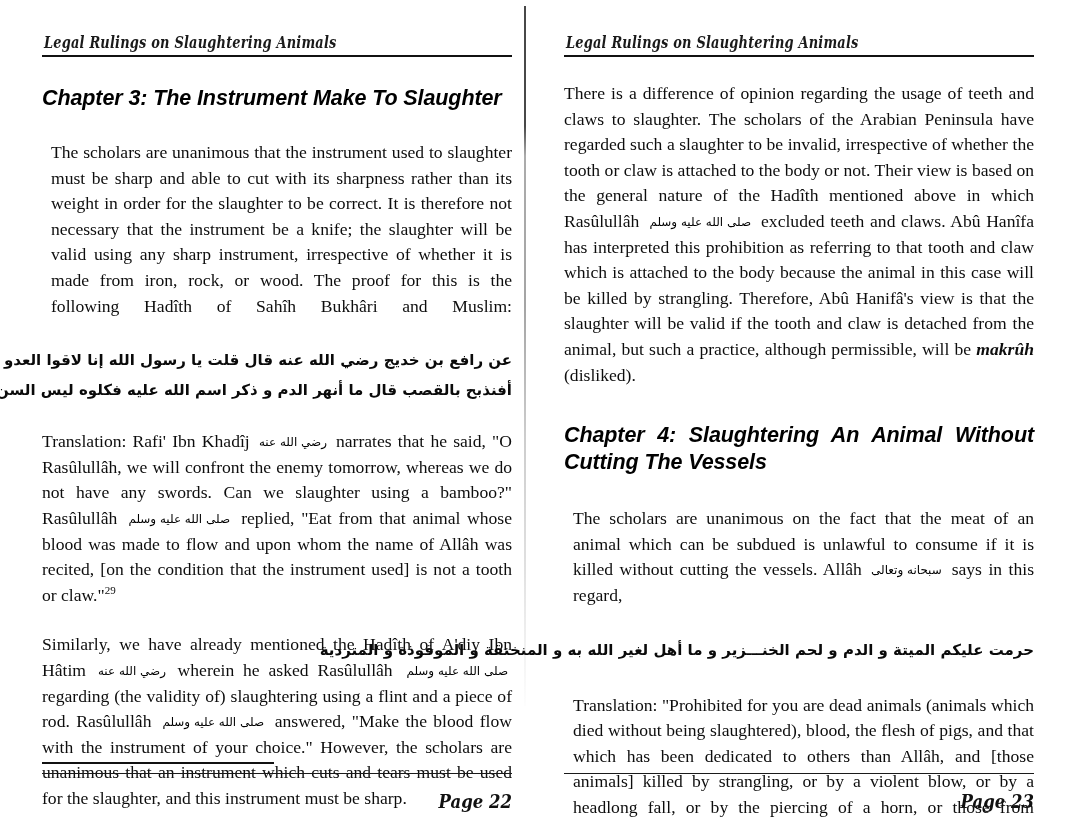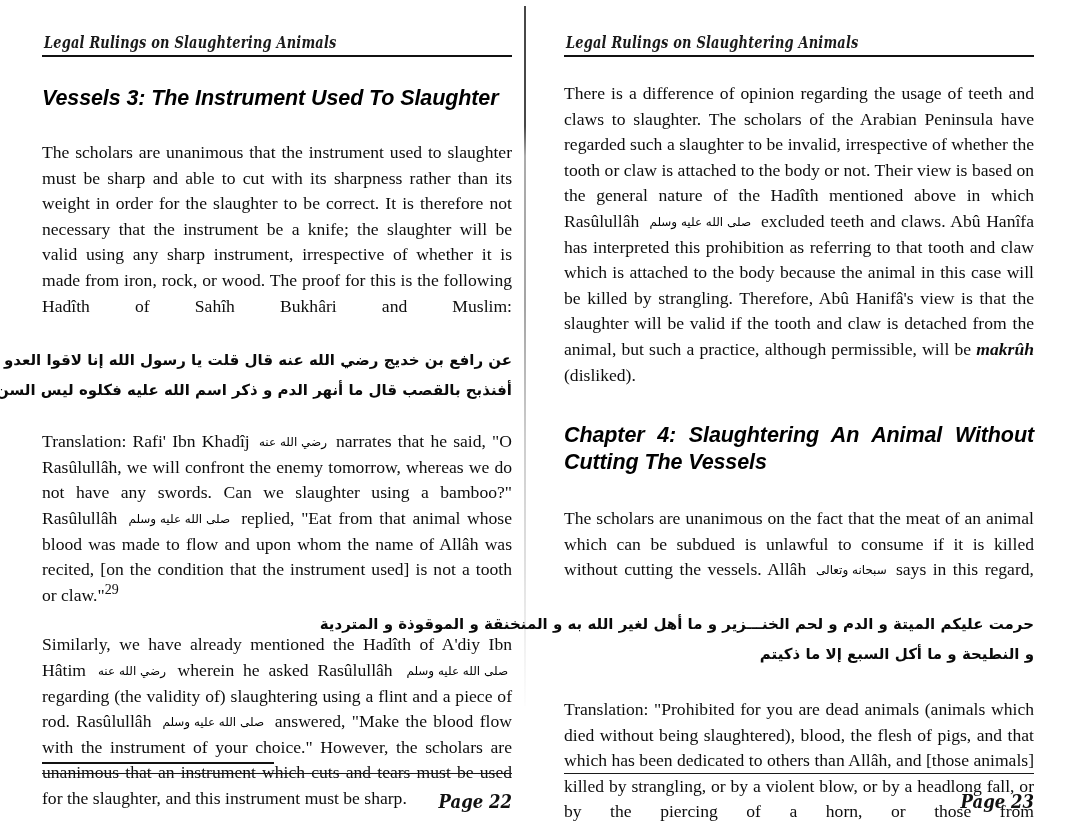--- a/index.html
+++ b/index.html
@@ -90,20 +90,21 @@
     font-size: 17.6px;
     line-height: 25.6px;
     text-align: justify;
     text-align-last: left;
     margin: 0;
     color: #0d0d0d;
     font-family: "Liberation Serif", "DejaVu Serif", serif;
   }
   p.body.last-full {
     text-align-last: justify;
+    margin-left: 9px;
   }
   .sp-22 { height: 22px; }
   .sp-24 { height: 24px; }
   .sp-26 { height: 26px; }
   .sp-28 { height: 28px; }
   .sp-30 { height: 30px; }
   .sp-34 { height: 34px; }
 
   
   .arabic-block {
@@ -120,21 +121,21 @@
   
   .honorific {
     font-family: "DejaVu Sans", sans-serif;
     font-size: 13px;
     line-height: 0;
     display: inline-block;
     transform: translateY(-1px) scale(0.92);
     color: #000;
   }
   sup.fn {
-    font-size: 14px;
+    font-size: 11px;
     vertical-align: super;
     line-height: 0;
   }
   em.it { font-style: italic; font-weight: bold; }
 
   
   .footnote-area {
     position: absolute;
     left: 0;
     right: 0;
@@ -212,21 +213,21 @@
   <div class="page page-left">
     <div class="page-body-left">
 
       <div class="running-header">
         <span class="running-header-text">Legal Rulings on Slaughtering Animals</span>
         <div class="header-rule"></div>
       </div>
 
       <div class="sp-26"></div>
 
-      <h1 class="chapter-heading">Vessels 3: The Instrument Used To Slaughter</h1>
+      <h1 class="chapter-heading">Chapter 3: The Instrument Make To Slaughter</h1>
 
       <div class="sp-28"></div>
 
       <p class="body last-full"><span>The scholars are unanimous that the instrument used to slaughter must be sharp and able to cut with its sharpness rather than its weight in order for the slaughter to be correct. It is therefore not necessary that the instrument be a knife; the slaughter will be valid using any sharp instrument, irrespective of whether it is made from iron, rock, or wood. The proof for this is the following Hadîth of Sahîh Bukhâri and Muslim:</span></p>
 
       <div class="sp-26"></div>
 
       <div class="arabic-block">
         <div>عن رافع بن خديج رضي الله عنه قال قلت يا رسول الله إنا لاقوا العدو غدا و ليس معنا مدي</div>
         <div>أفنذبح بالقصب قال ما أنهر الدم و ذكر اسم الله عليه فكلوه ليس السن و الظفر</div>
@@ -272,21 +273,20 @@
         </h1>
 
       <div class="sp-30"></div>
 
       <p class="body last-full"><span>The scholars are unanimous on the fact that the meat of an animal which can be subdued is unlawful to consume if it is killed without cutting the vessels. Allâh </span><span class="honorific">سبحانه وتعالى</span><span> says in this regard,</span></p>
 
       <div class="sp-26"></div>
 
       <div class="arabic-block">
         <div>حرمت عليكم الميتة و الدم و لحم الخنـــزير و ما أهل لغير الله به و المنخنقة و الموقوذة و المتردية</div>
-        <div>و النطيحة و ما أكل السبع إلا ما ذكيتم</div>
       </div>
 
       <div class="sp-28"></div>
 
       <p class="body last-full"><span>Translation: "Prohibited for you are dead animals (animals which died without being slaughtered), blood, the flesh of pigs, and that which has been dedicated to others than Allâh, and [those animals] killed by strangling, or by a violent blow, or by a headlong fall, or by the piercing of a horn, or those from</span></p>
 
       <div class="right-bottom-rule"></div>
 
       <div class="page-number-area">
         <span class="page-number">Page 23</span>

